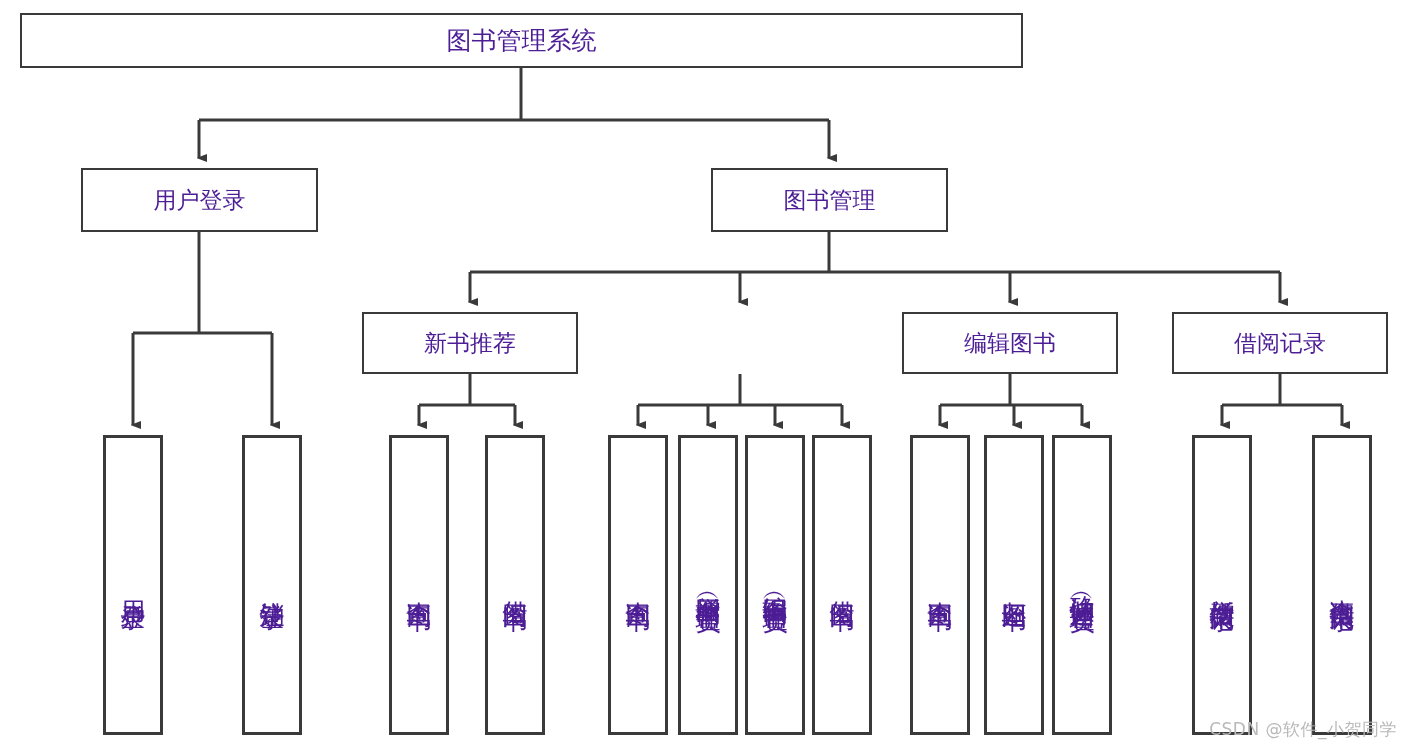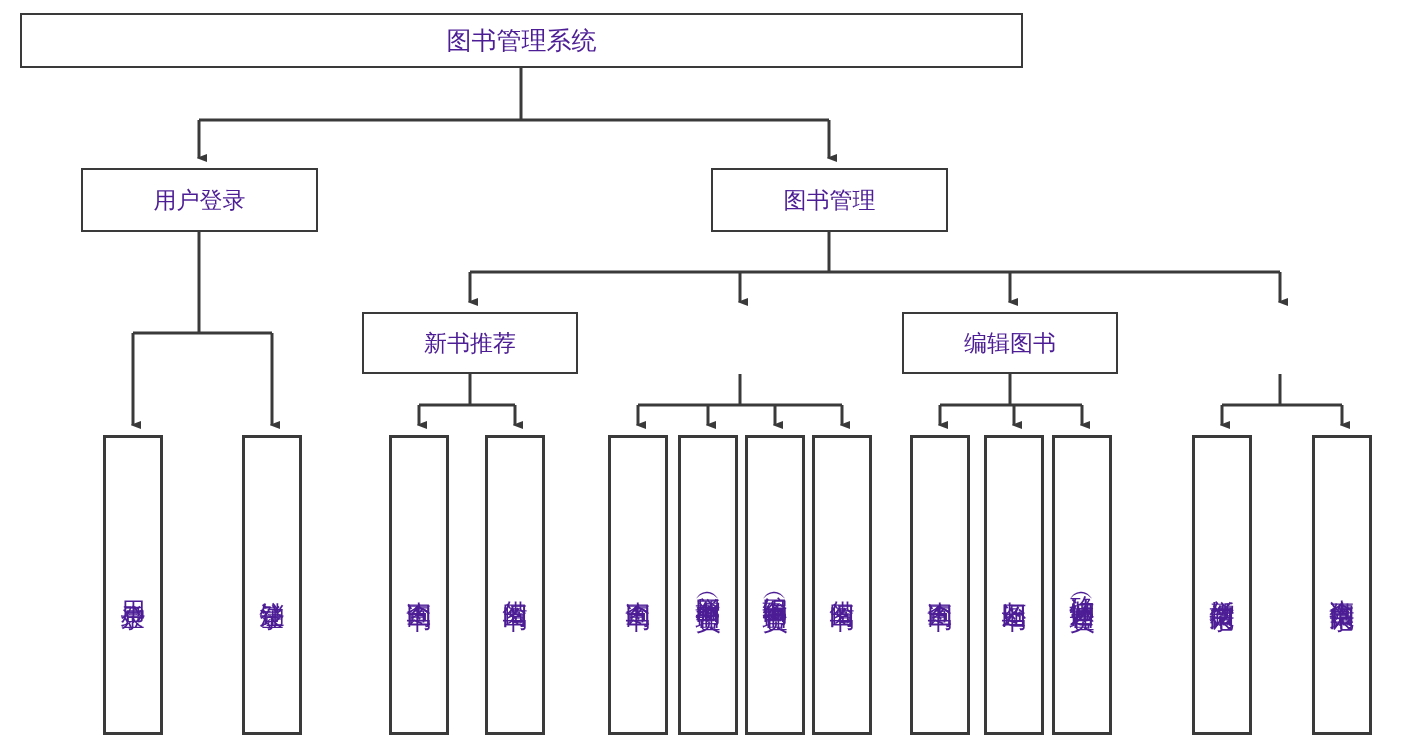--- a/index.html
+++ b/index.html
@@ -129,20 +129,23 @@
   <div class="node lvl3" style="left:362px; top:312px; width:216px; height:62px;">
     <span class="lbl">新书推荐</span>
   </div>
 
   <div class="node lvl2" style="left:711px; top:168px; width:237px; height:64px;">
     <span class="lbl">图书管理</span>
   </div>
   <div class="node lvl3" style="left:902px; top:312px; width:216px; height:62px;">
     <span class="lbl">编辑图书</span>
   </div>
+  <div class="node lvl3" style="left:1172px; top:312px; width:216px; height:62px;">
+    <span class="lbl">借阅记录</span>
+  </div>
 
   <div class="node leaf" style="left:103px; top:435px; width:60px; height:300px;">
     <span class="lbl">用户登录</span>
   </div>
   <div class="node leaf" style="left:242px; top:435px; width:60px; height:300px;">
     <span class="lbl">注销登录</span>
   </div>
   <div class="node leaf" style="left:389px; top:435px; width:60px; height:300px;">
     <span class="lbl">查询图书</span>
   </div>
@@ -170,14 +173,15 @@
   <div class="node leaf" style="left:1052px; top:435px; width:60px; height:300px;">
     <span class="lbl">确认归还（管理员）</span>
   </div>
   <div class="node leaf" style="left:1192px; top:435px; width:60px; height:300px;">
     <span class="lbl">新增借阅记录</span>
   </div>
   <div class="node leaf" style="left:1312px; top:435px; width:60px; height:300px;">
     <span class="lbl">查询借阅记录</span>
   </div>
 
+  <div id="watermark">CSDN @软件_小贺同学</div>
 
 </div>
 
 </body></html>

